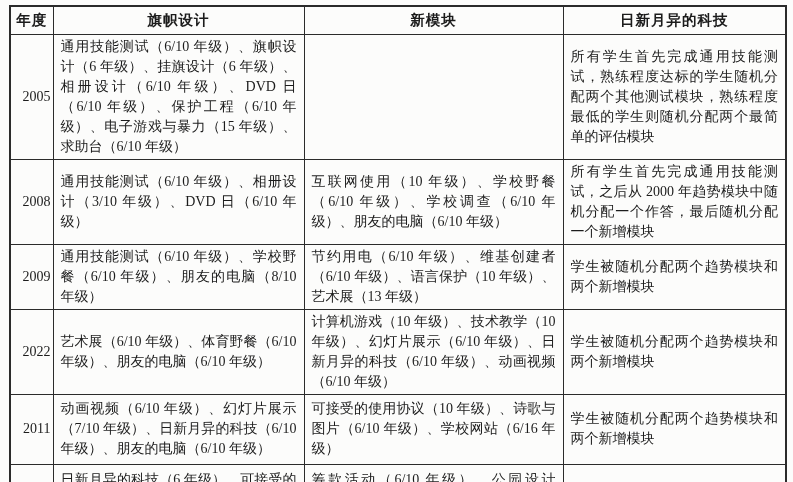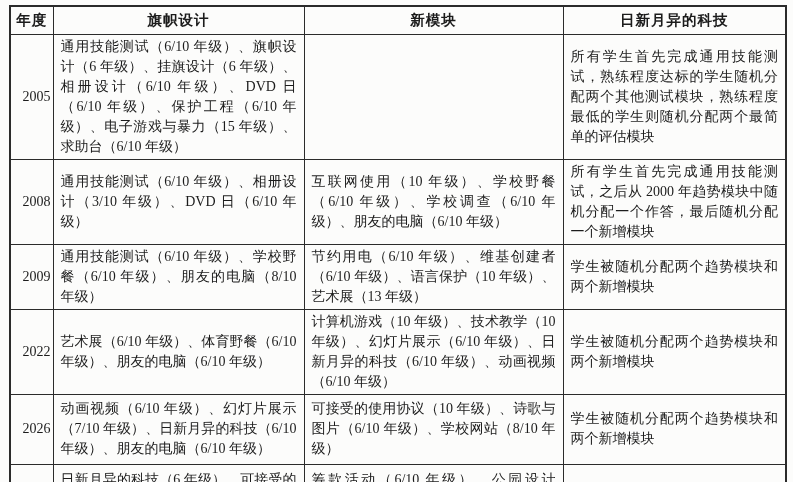--- a/index.html
+++ b/index.html
@@ -96,23 +96,23 @@
       <td class="text-cell">节约用电（6/10 年级）、维基创建者（6/10 年级）、语言保护（10 年级）、艺术展（13 年级）</td>
       <td class="text-cell">学生被随机分配两个趋势模块和两个新增模块</td>
     </tr>
     <tr>
       <td class="year-cell">2022</td>
       <td class="text-cell">艺术展（6/10 年级）、体育野餐（6/10 年级）、朋友的电脑（6/10 年级）</td>
       <td class="text-cell">计算机游戏（10 年级）、技术教学（10 年级）、幻灯片展示（6/10 年级）、日新月异的科技（6/10 年级）、动画视频（6/10 年级）</td>
       <td class="text-cell">学生被随机分配两个趋势模块和两个新增模块</td>
     </tr>
     <tr>
-      <td class="year-cell">2026</td>
+      <td class="year-cell">2011</td>
       <td class="text-cell">动画视频（6/10 年级）、幻灯片展示（7/10 年级）、日新月异的科技（6/10 年级）、朋友的电脑（6/10 年级）</td>
-      <td class="text-cell">可接受的使用协议（10 年级）、诗歌与图片（6/10 年级）、学校网站（8/10 年级）</td>
+      <td class="text-cell">可接受的使用协议（10 年级）、诗歌与图片（6/10 年级）、学校网站（6/16 年级）</td>
       <td class="text-cell">学生被随机分配两个趋势模块和两个新增模块</td>
     </tr>
     <tr>
       <td class="year-cell">2022</td>
       <td class="text-cell">日新月异的科技（6 年级）、可接受的使用协议（10 年级）、学校网站（6/10 年级）</td>
       <td class="text-cell">筹款活动（6/10 年级）、公园设计（6/10 年级）机器狗（6 年级）、互动故事（6/10 年级）、水质（10 年级）</td>
       <td class="text-cell">学生被随机分配两个趋势模块和两个新增模块</td>
     </tr>
   </tbody>
 </table>

